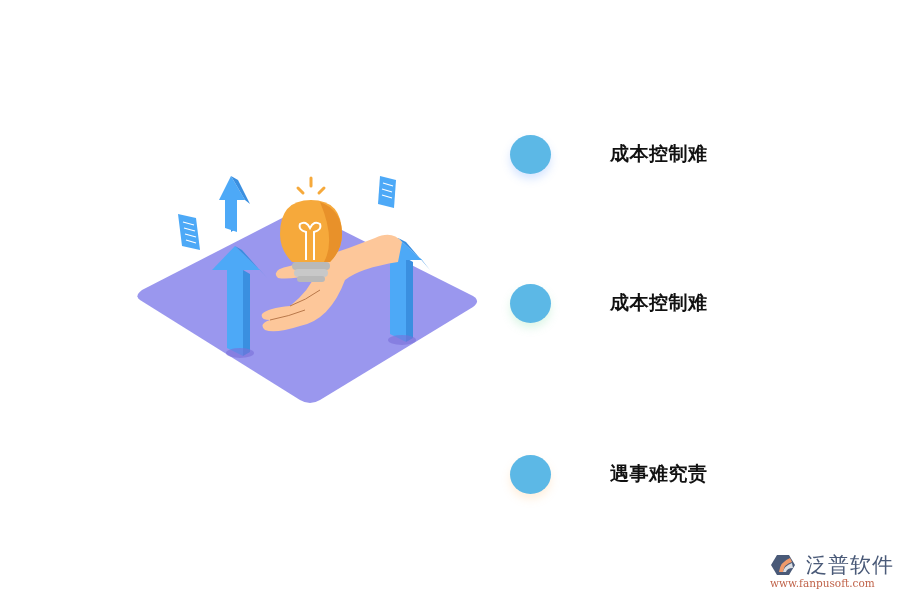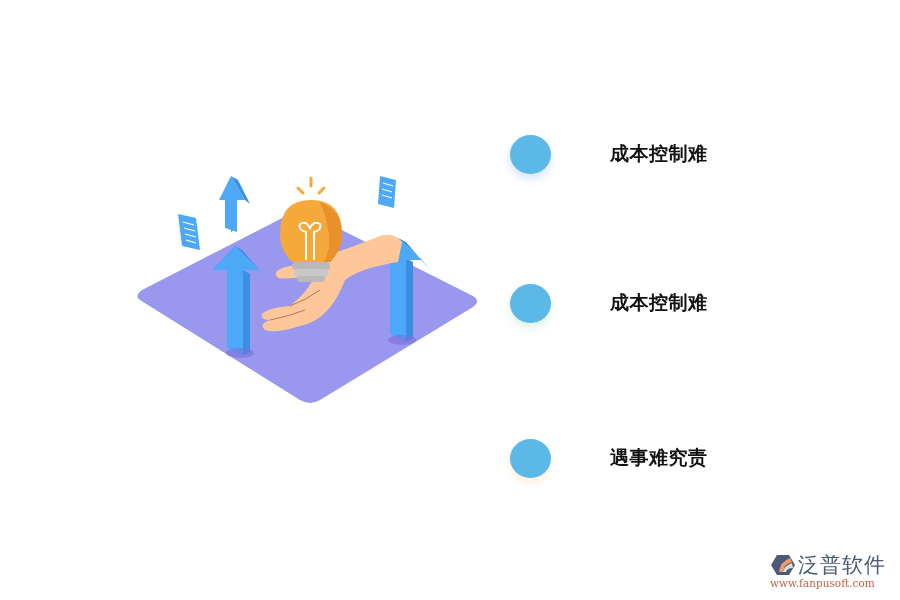--- a/index.html
+++ b/index.html
@@ -15,21 +15,21 @@
   }
   .dot.g1 { box-shadow:0 5px 8px rgba(90,150,255,0.25); }
   .dot.g2 { box-shadow:0 5px 8px rgba(120,220,160,0.25); }
   .dot.g3 { box-shadow:0 5px 8px rgba(255,190,120,0.25); }
   .label {
     position:absolute; left:100px; top:6px; font-size:19px; font-weight:bold; color:#111;
     letter-spacing:0.5px; white-space:nowrap;
   }
   .logo { position:absolute; left:770px; top:551px; width:125px; height:40px; }
   .logo-icon { position:absolute; left:0; top:3px; width:26px; height:22px; }
-  .logo-name { position:absolute; left:28px; top:0; font-size:21px; color:#4a5a78; letter-spacing:1px; white-space:nowrap; }
+  .logo-name { position:absolute; left:36px; top:0; font-size:21px; color:#4a5a78; letter-spacing:1px; white-space:nowrap; }
   .logo-url { position:absolute; left:0; top:26px; font-family:"DejaVu Serif", serif; font-size:10.5px; color:#c0634a; white-space:nowrap; }
 </style>
 </head>
 <body>
 
 <div class="illustration">
   <svg width="360" height="240" viewBox="0 0 360 240" xmlns="http://www.w3.org/2000/svg">
 
     <path d="M10,130 Q4,126 12,120 L160,44 Q170,39 180,44 L343,126 Q351,131 343,137 L190,230 Q180,236 170,230 Z" fill="#9a97ee"></path>
 
@@ -92,21 +92,21 @@
 <div class="item" style="top:135px;">
   <div class="dot g1"></div>
   <div class="label">成本控制难</div>
 </div>
 
 <div class="item" style="top:284px;">
   <div class="dot g2"></div>
   <div class="label">成本控制难</div>
 </div>
 
-<div class="item" style="top:439px;">
+<div class="item" style="top:455px;">
   <div class="dot g3"></div>
   <div class="label">遇事难究责</div>
 </div>
 
 <div class="logo">
   <svg class="logo-icon" viewBox="0 0 26 22">
     <polygon points="7,1 19,1 25,11 19,21 7,21 1,11" fill="#4a5a78"></polygon>
     <path d="M9,18 Q10,8 20,4 L22,8 Q14,10 13,18 Z" fill="#f09a6a"></path>
     <path d="M13,18 Q14,12 22,9 L23,14 Q17,14 16,18 Z" fill="#fff" opacity="0.8"></path>
   </svg>

